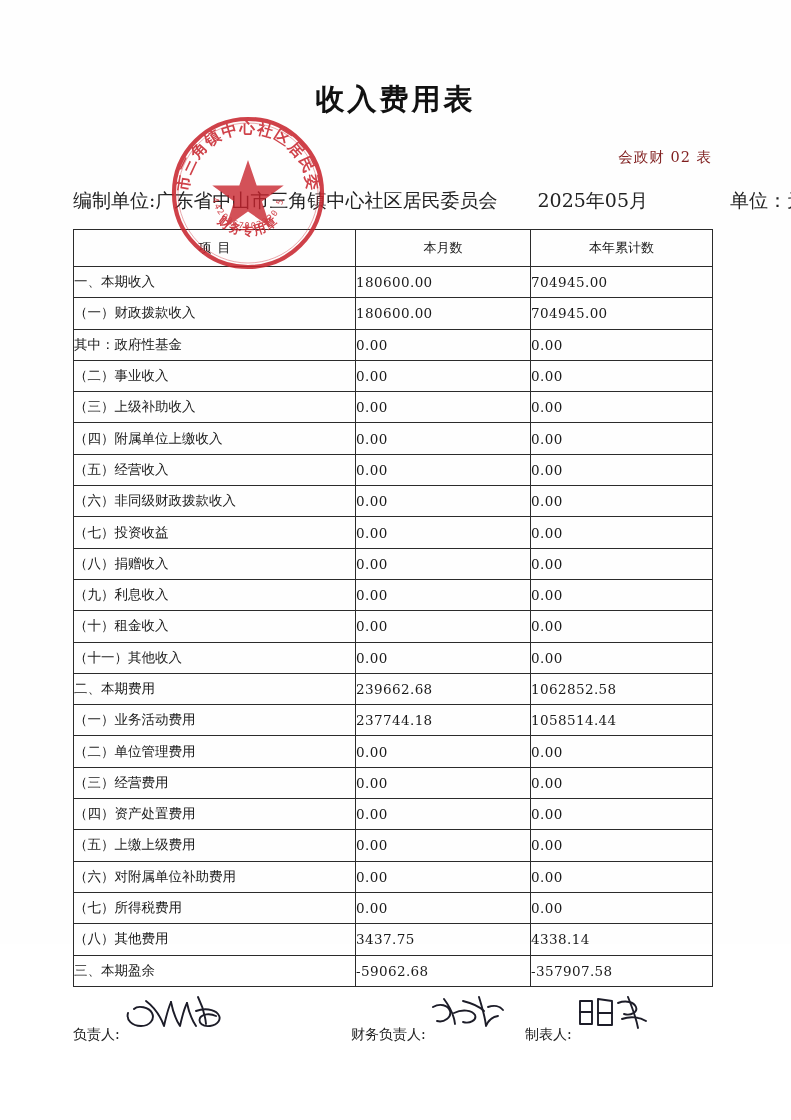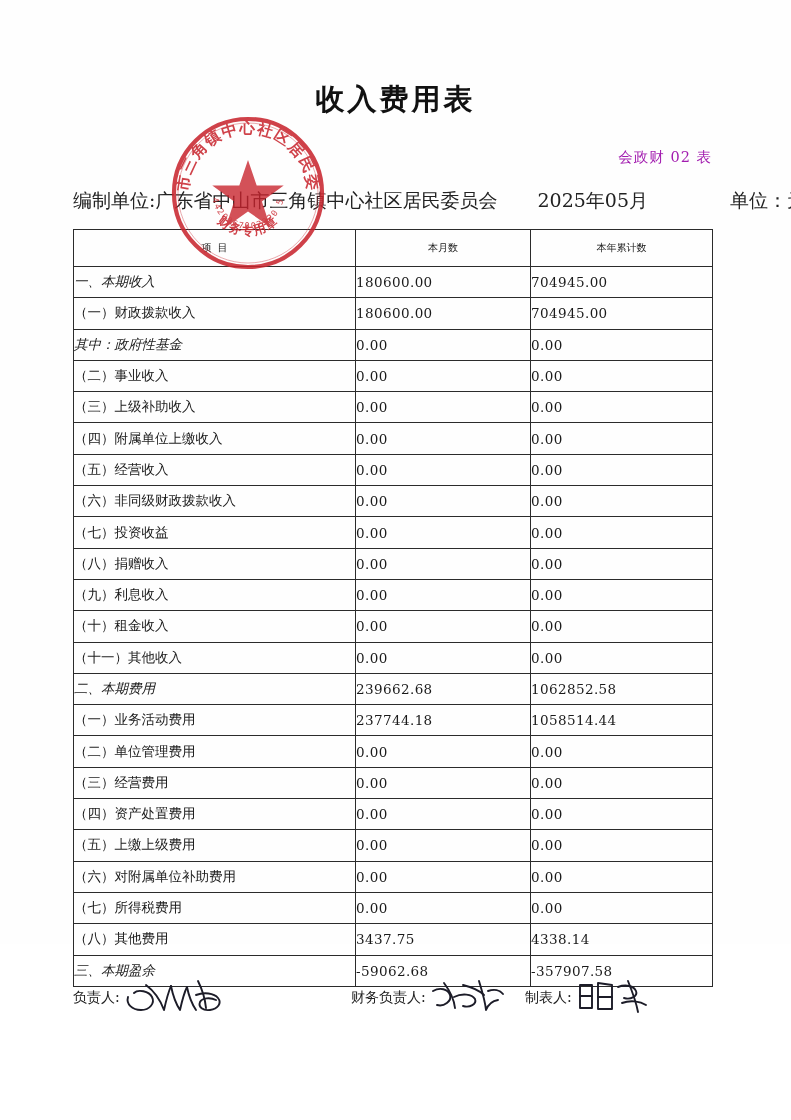--- a/index.html
+++ b/index.html
@@ -40,21 +40,21 @@
   }
 
   
   .form-no {
     position: absolute;
     right: 79px;
     top: 148px;
     font-size: 14.5px;
     letter-spacing: 1px;
     font-family: "DejaVu Serif", "Liberation Serif", serif;
-    color: #a21caf;
+    color: #7f1d1d;
   }
 
   
   .meta-line {
     position: absolute;
     left: 73px;
     top: 188px;
     width: 640px;
     font-size: 19px;
     font-family: "DejaVu Serif", "Liberation Serif", serif;
@@ -89,54 +89,54 @@
     font-weight: normal;
     color: #1a1a1a;
     height: 30.3px;
     padding: 0;
     vertical-align: middle;
     overflow: hidden;
     white-space: nowrap;
   }
   table.report thead th {
     text-align: center;
-    font-size: 10px;
+    font-size: 13px;
     height: 36px;
   }
   th.h-item { letter-spacing: 6px; text-indent: 6px; }
 
   td.item {
     text-align: left;
     padding-left: 7px;
   }
   td.num {
     text-align: left;
     padding-left: 7px;
     letter-spacing: 0.4px;
   }
   
-  td.lvl0 { padding-left: 7px; font-style: italic; }
+  td.lvl0 { padding-left: 7px; }
   td.lvl1 { padding-left: 18px; }
 
   
   .footer {
     position: absolute;
     left: 73px;
     top: 985px;
     width: 639px;
     height: 40px;
     font-size: 14px;
     font-family: "DejaVu Serif", "Liberation Serif", serif;
     color: #222;
   }
   .sig-group {
     position: absolute;
-    top: 0;
+    top: 16px;
     display: flex;
-    align-items: flex-start;
+    align-items: flex-end;
     white-space: nowrap;
   }
   .sig-g1 { left: 0px; }
   .sig-g2 { left: 278px; }
   .sig-g3 { left: 452px; }
   .sig-label { padding-top: 4px; }
   .sig-ink {
     margin-left: 4px;
     position: relative;
     top: -8px;

